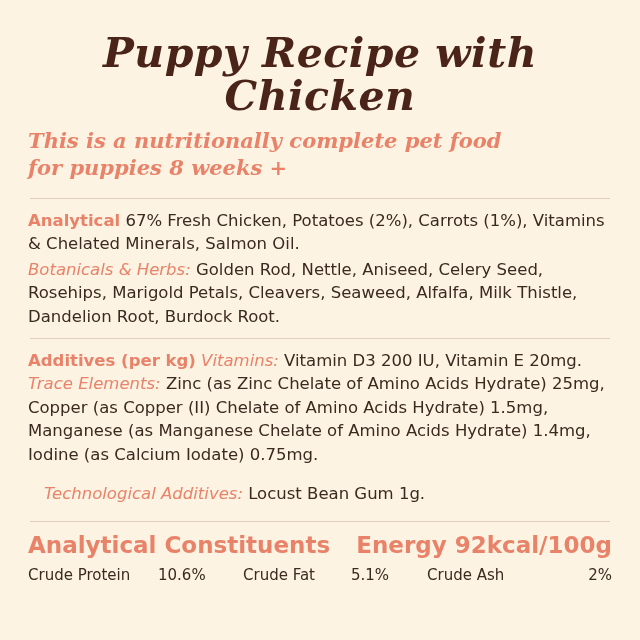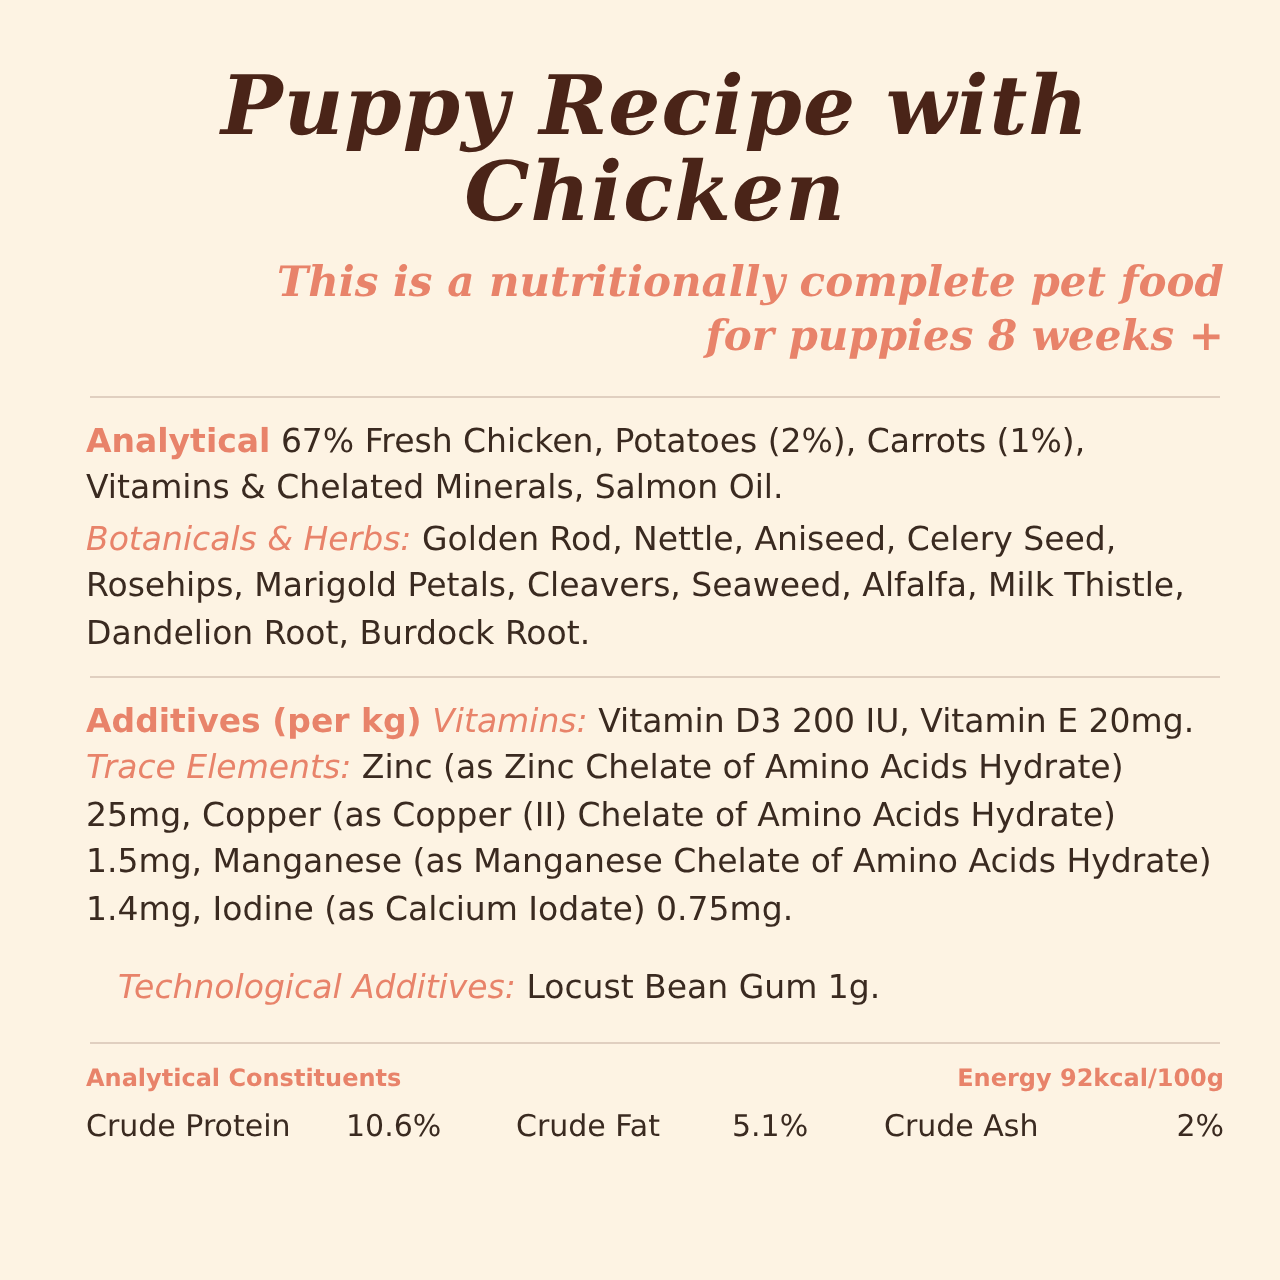--- a/index.html
+++ b/index.html
@@ -11,36 +11,36 @@
     height: 640px;
     background: #fdf3e3;
     font-family: "DejaVu Sans", sans-serif;
     color: #3a2a20;
     overflow: hidden;
   }
   .page {
     width: 640px;
     height: 560px;
     box-sizing: border-box;
-    padding: 26px 28px 10px 43px;
+    padding: 26px 28px 10px 28px;
     position: relative;
   }
   .title {
     text-align: center;
     font-family: "DejaVu Serif", serif;
     font-style: italic;
     font-weight: bold;
     font-size: 41px;
     letter-spacing: 0.5px;
     color: #4a2418;
     line-height: 1.05;
     margin: 6px 0 10px 0;
   }
   .subtitle {
-    text-align: right;
+    text-align: left;
     font-family: "DejaVu Serif", serif;
     font-style: italic;
     font-weight: bold;
     font-size: 21px;
     color: #e8836a;
     line-height: 1.28;
     margin-bottom: 16px;
   }
   .rule {
     border: 0;
@@ -61,21 +61,21 @@
     color: #e8836a;
     font-weight: normal;
     font-style: italic;
   }
   .analytical-head {
     display: flex;
     justify-content: space-between;
     align-items: baseline;
     font-weight: bold;
     color: #e8836a;
-    font-size: 12px;
+    font-size: 23px;
     margin-bottom: 6px;
   }
   table.constituents {
     width: 100%;
     border-collapse: collapse;
     font-size: 15px;
   }
   table.constituents td {
     padding: 2px 0;
     white-space: nowrap;

